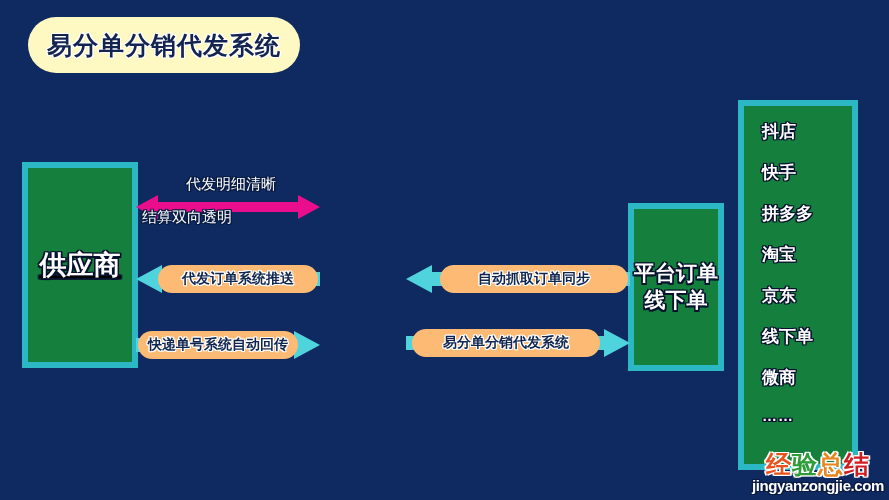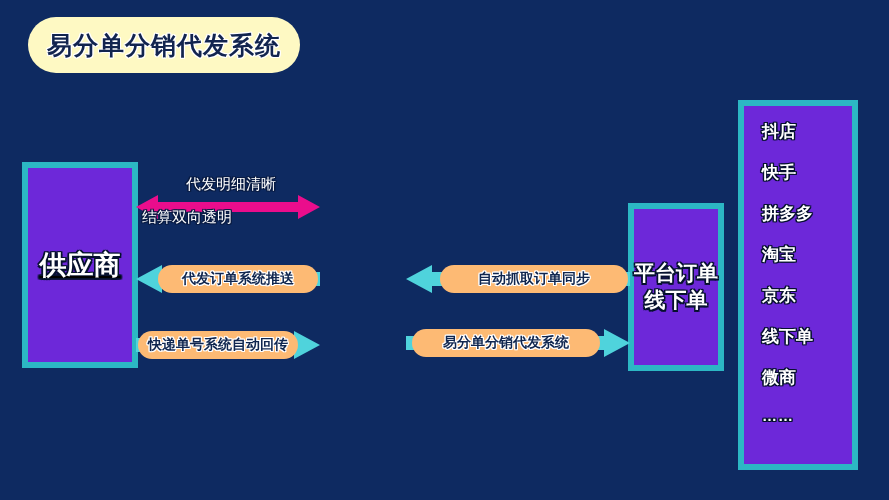--- a/index.html
+++ b/index.html
@@ -29,21 +29,21 @@
        0 1px 0 #ffffff, 0 -1px 0 #ffffff,
        1px 1px 0 #ffffff, -1px -1px 0 #ffffff,
        1px -1px 0 #ffffff, -1px 1px 0 #ffffff;
     white-space:nowrap;
   }
 
   
   .node{
     position:absolute;
     border:6px solid #2cb7c4;
-    background:#6d28d9;
+    background:#15803d;
     box-sizing:border-box;
     display:flex;align-items:center;justify-content:center;
     text-align:center;
   }
   .node .label{
     color:#ffffff;font-weight:bold;
     text-shadow:
        1.5px 0 0 #06112e, -1.5px 0 0 #06112e,
        0 1.5px 0 #06112e, 0 -1.5px 0 #06112e,
        1.5px 1.5px 0 #06112e, -1.5px -1.5px 0 #06112e,
@@ -225,15 +225,17 @@
   <div class="flow" id="flow-ship">
     <svg width="224" height="34" viewBox="0 0 224 34">
       <polygon points="224,17 198,3 198,10 0,10 0,24 198,24 198,31" fill="#4fd3dc"></polygon>
     </svg>
     <div class="pill">
       <span>易分单分销代发系统</span>
     </div>
   </div>
 
   <div id="watermark">
+    <div class="wm-cn"><i style="color: rgb(232, 82, 28);">经</i><i style="color: rgb(47, 156, 58);">验</i><i style="color: rgb(232, 133, 28);">总</i><i style="color: rgb(208, 27, 32);">结</i></div>
+    <span class="wm-url">jingyanzongjie.com</span>
   </div>
 
 </div>
 
 </body></html>

